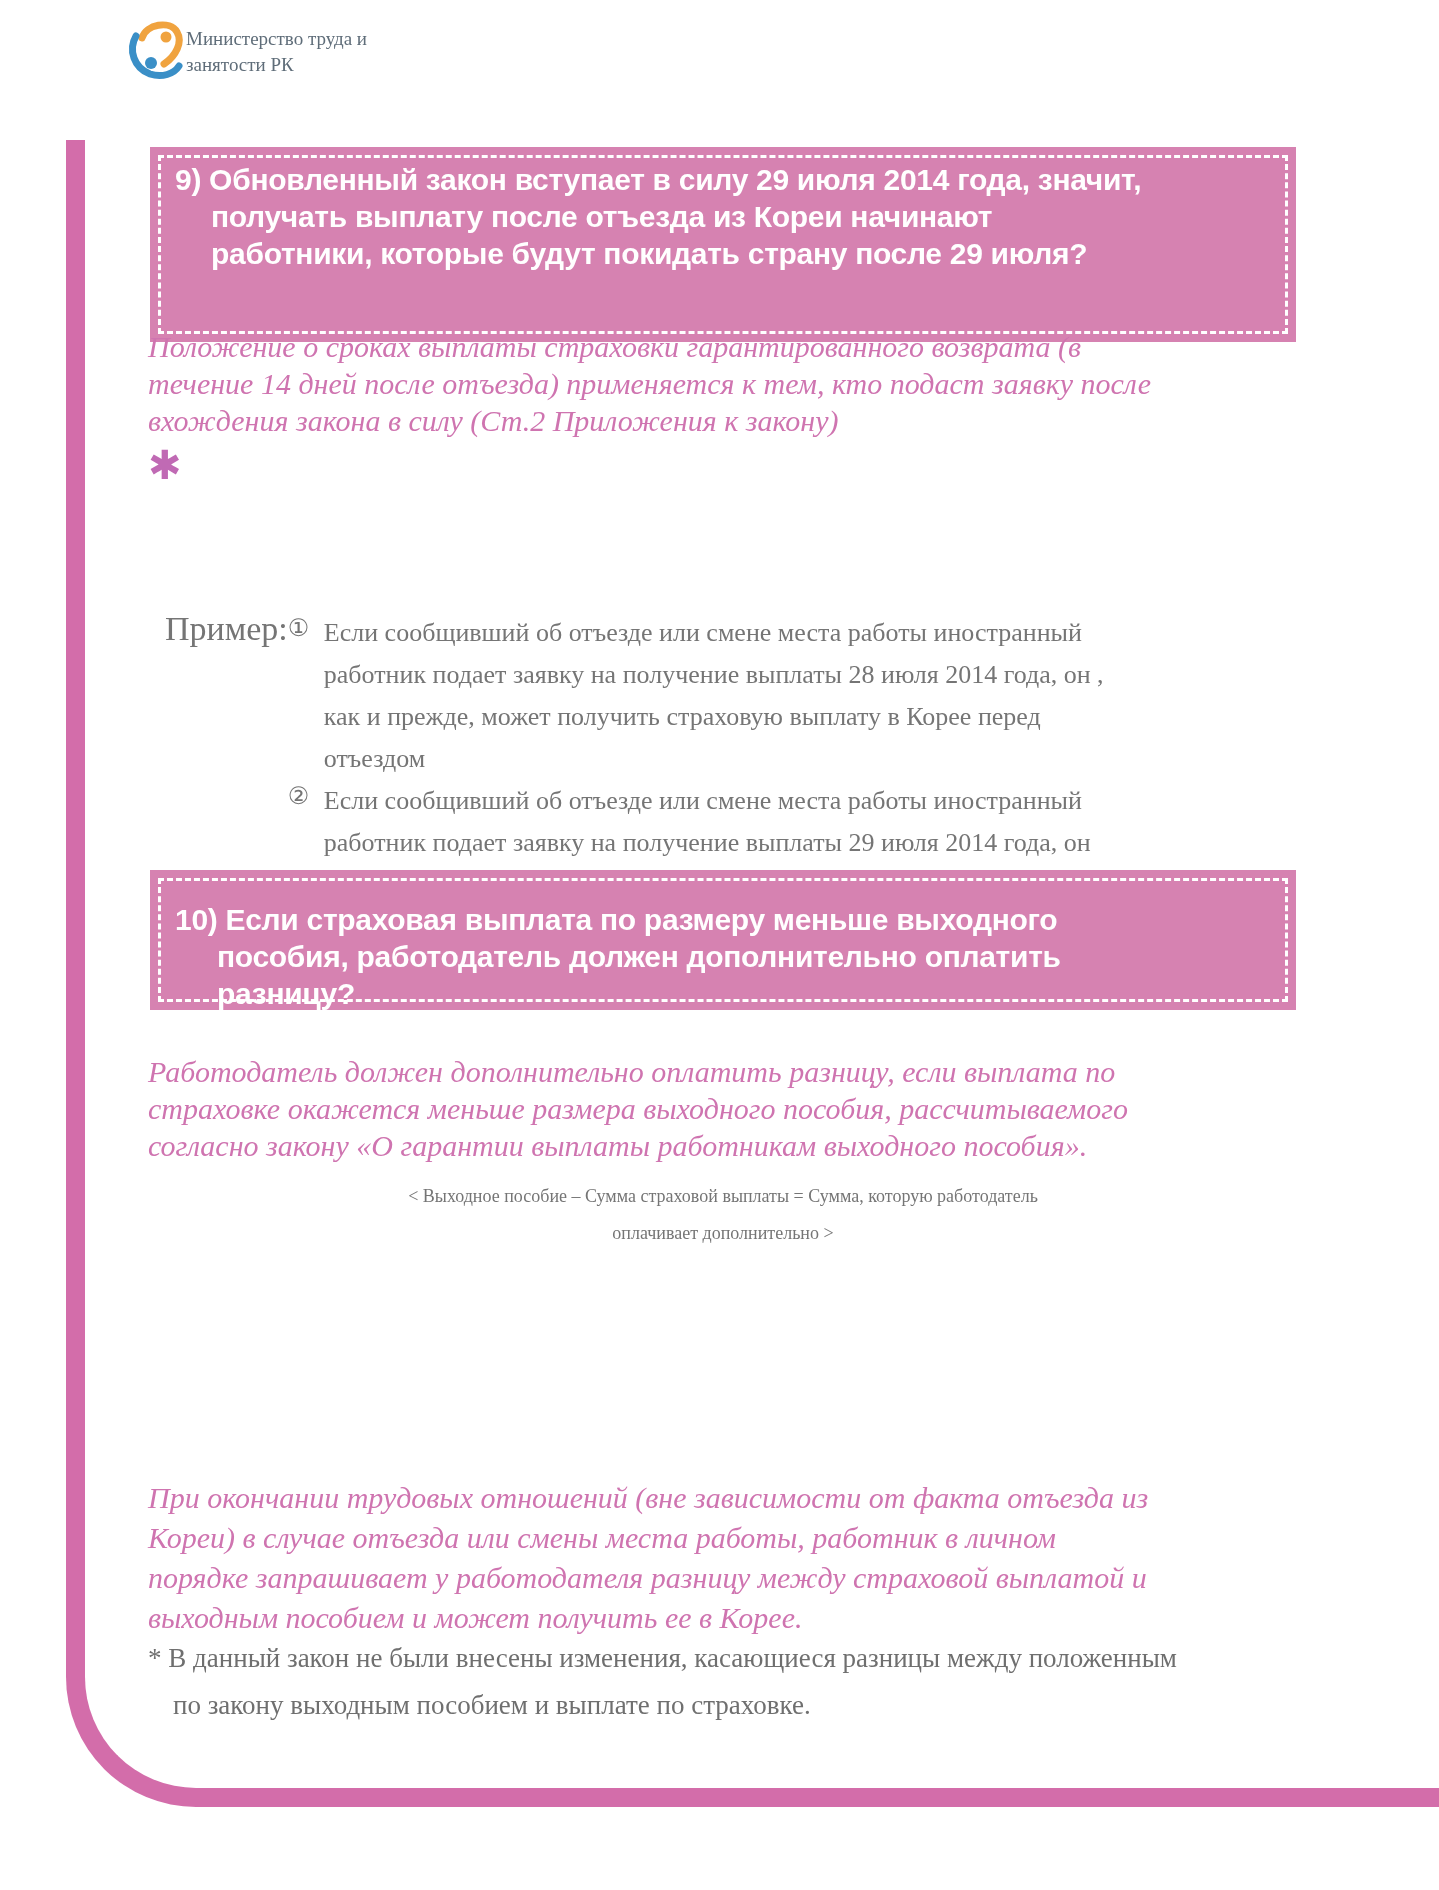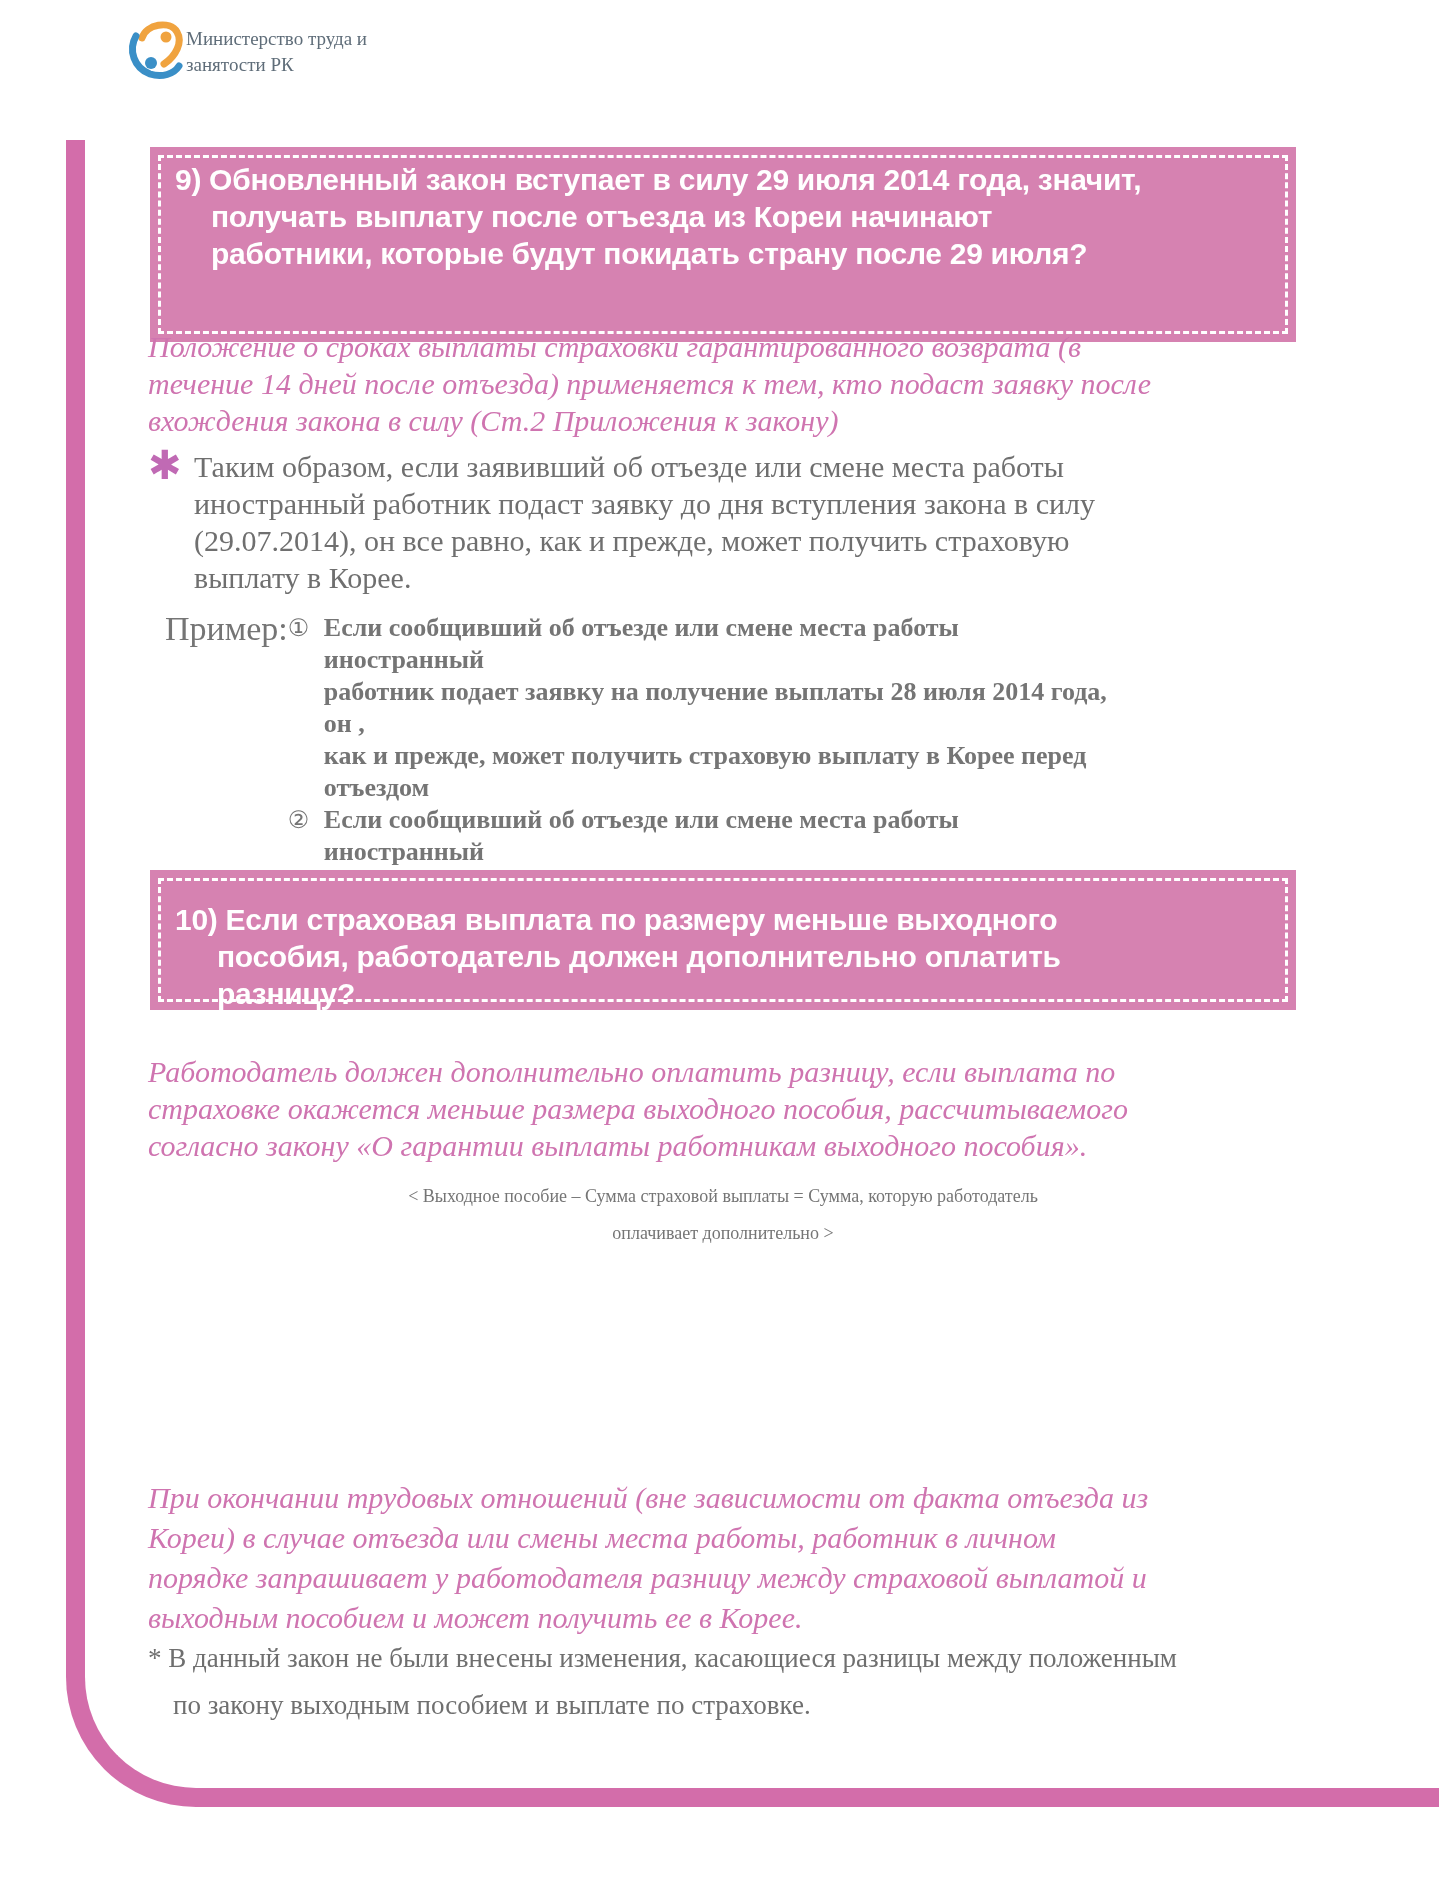--- a/index.html
+++ b/index.html
@@ -59,21 +59,21 @@
 
   
   .examples { position:absolute; display:flex; align-items:flex-start; color:var(--text-gray-light, #757575); }
   .ex-label { flex:0 0 70px; font-size:34px; line-height:33px; }
   .ex-items { display:flex; flex-direction:column; }
   .ex-item { display:flex; align-items:flex-start; }
   .ex-num {
     flex:0 0 36px; font-family:"DejaVu Sans", sans-serif;
     font-size:24px; line-height:33px; color:var(--text-gray-light, #757575);
   }
-  .ex-text { font-size:26px; line-height:32px; white-space:pre-line; max-width:800px;font-weight:bold; }
+  .ex-text { font-size:26px; line-height:42px; white-space:pre-line; max-width:800px; }
 
   
   .formula {
     position:absolute; text-align:center; color:var(--text-gray-light, #757575);
     font-size:18px; line-height:37px; white-space:pre-line;
   }
 
   
   .footnote {
     position:absolute; color:var(--text-gray, #6f6f6f);
@@ -106,24 +106,20 @@
 работники, которые будут покидать страну после 29 июля?</div>
     </div>
   </div>
 
   <div class="answer" style="left:148px; top:328px; width:1165px;">Положение о сроках выплаты страховки гарантированного возврата (в
 течение 14 дней после отъезда) применяется к тем, кто подаст заявку после
 вхождения закона в силу (Ст.2 Приложения к закону)</div>
 
   <div class="note-row" style="left:148px; top:448px; width:1165px;">
     <span class="note-star">✱</span>
-    <div class="note-text">Таким образом, если заявивший об отъезде или смене места работы
-иностранный работник подаст заявку до дня вступления закона в силу
-(29.07.2014), он все равно, как и прежде, может получить страховую
-выплату в Корее.</div>
   </div>
 
   <div class="examples" style="left:165px; top:612px; width:1100px;">
     <span class="ex-label">Пример:</span>
     <div class="ex-items">
       <div class="ex-item">
         <span class="ex-num">①</span>
         <div class="ex-text">Если сообщивший об отъезде или смене места работы иностранный
 работник подает заявку на получение выплаты 28 июля 2014 года, он ,
 как и прежде, может получить страховую выплату в Корее перед

